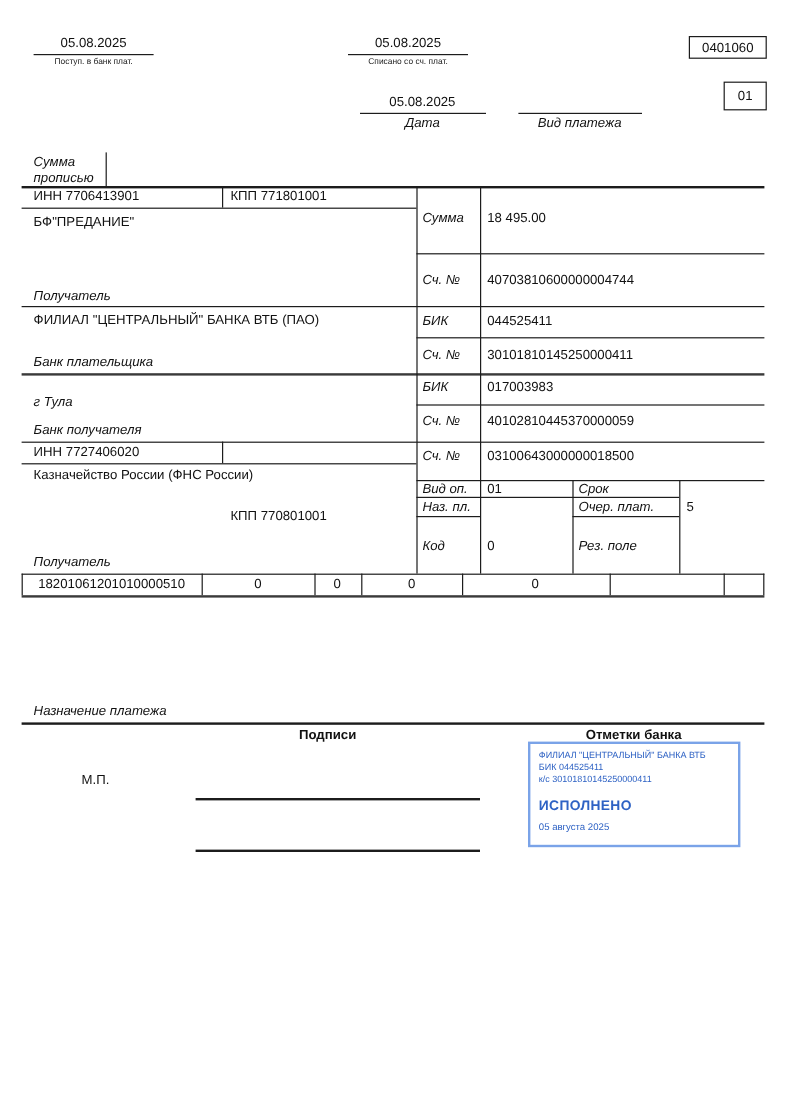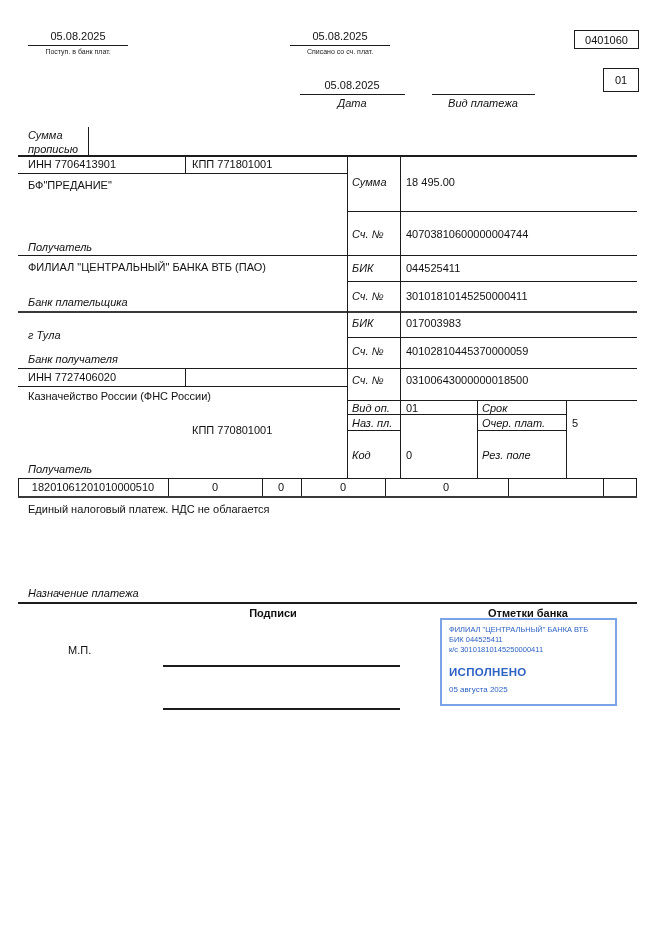--- a/index.html
+++ b/index.html
@@ -137,21 +137,20 @@
   <div class="vl" style="left:508px;top:478px;height:18px;"></div>
   <div class="vl" style="left:603px;top:478px;height:18px;"></div>
   <div class="vl" style="left:636px;top:478px;height:18px;"></div>
 
   <div class="t ctr" style="left:93px;top:481px;">18201061201010000510</div>
   <div class="t ctr" style="left:215px;top:481px;">0</div>
   <div class="t ctr" style="left:281px;top:481px;">0</div>
   <div class="t ctr" style="left:343px;top:481px;">0</div>
   <div class="t ctr" style="left:446px;top:481px;">0</div>
 
-  <div class="t" style="left:28px;top:503px;">Единый налоговый платеж. НДС не облагается</div>
   <div class="t t10" style="left:28px;top:587px;">Назначение платежа</div>
   <div class="hl" style="left:18px;top:602px;width:619px;height:1.5px;"></div>
 
   <div class="t b ctr" style="left:273px;top:607px;">Подписи</div>
   <div class="t b ctr" style="left:528px;top:607px;">Отметки банка</div>
 
   <div class="t" style="left:68px;top:644px;">М.П.</div>
   <div class="hl" style="left:163px;top:665px;width:237px;height:1.5px;"></div>
   <div class="hl" style="left:163px;top:708px;width:237px;height:1.5px;"></div>
 

